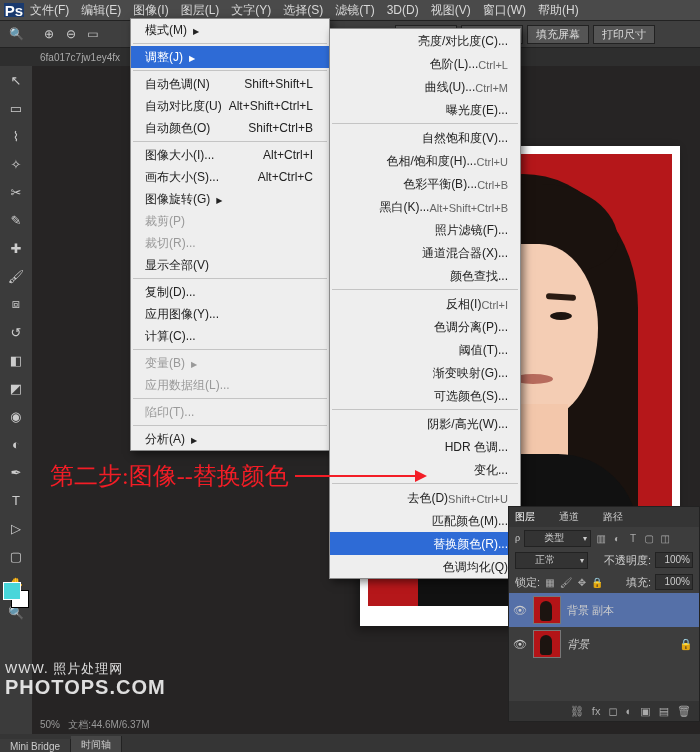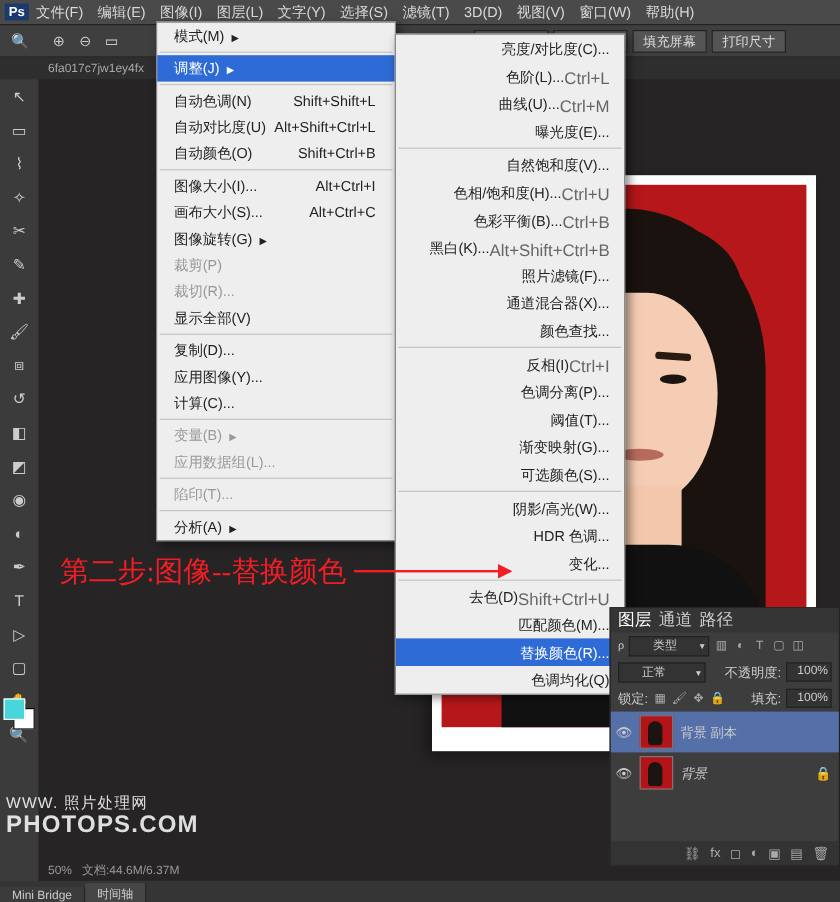--- a/index.html
+++ b/index.html
@@ -1,17 +1,17 @@
 <!DOCTYPE html>
 <html><head>
 <meta charset="utf-8">
 <style>
   html,body{margin:0;padding:0;width:700px;height:752px;background:#262424;font-family:"Microsoft YaHei",Arial,sans-serif;font-size:12px;color:#ccc;overflow:hidden}
   .menubar{display:flex;background:#4a4a4a;height:20px;align-items:center;padding-left:4px;border-bottom:1px solid #222}
-  .ps-logo{width:20px;height:14px;background:#1a3a6e;color:#fff;font-size:11px;font-weight:700;display:flex;align-items:center;justify-content:center;margin-right:6px}
+  .ps-logo{width:20px;height:14px;background:#1a3a6e;color:#fff;font-size:15px;font-weight:700;display:flex;align-items:center;justify-content:center;margin-right:6px}
   .menubar span{margin-right:12px;color:#d8d8d8;cursor:default}
   .toolbar{display:flex;align-items:center;height:26px;background:#3f3f3f;border-bottom:1px solid #222;padding-left:8px;gap:4px}
   .toolbar .icon{width:18px;height:18px;display:flex;align-items:center;justify-content:center;color:#ccc}
   .toolbar .chk{width:10px;height:10px;border:1px solid #999;display:inline-block;margin-right:3px;position:relative}
   .toolbar .chk.on::after{content:"✓";position:absolute;top:-3px;left:-1px;font-size:10px;color:#ddd}
   .toolbar .btn{background:#555;border:1px solid #222;padding:1px 8px;color:#ddd;font-size:11px}
   .tabbar{background:#2e2e2e;height:18px;display:flex;align-items:center;padding-left:40px;font-size:10px;color:#aaa}
   .workspace{position:relative;width:700px;height:688px}
   .tool-col{position:absolute;left:0;top:0;width:32px;height:100%;background:#3b3b3b;display:flex;flex-direction:column;align-items:center;padding-top:4px;gap:8px}
   .tool-col .t{width:20px;height:20px;color:#ccc;display:flex;align-items:center;justify-content:center;font-size:13px}
@@ -36,26 +36,26 @@
   .menu1{position:absolute;left:130px;top:-48px;width:198px;background:#eee;border:1px solid #8a8a8a;box-shadow:3px 3px 8px rgba(0,0,0,.5);color:#222;font-size:12px}
   .menu1 .row{display:flex;justify-content:space-between;align-items:center;padding:2px 16px 2px 14px;height:18px}
   .menu1 .row.disabled{color:#999}
   .menu1 .row.hl{background:#2e6bd6;color:#fff}
   .menu1 .sep{height:1px;background:#c4c4c4;margin:2px 2px}
   .menu1 .arr::after{content:"▶";font-size:8px;margin-left:6px;color:inherit}
   .menu2{position:absolute;left:329px;top:-38px;width:190px;background:#eee;border:1px solid #8a8a8a;box-shadow:3px 3px 8px rgba(0,0,0,.5);color:#222;font-size:12px}
   .menu2 .row{display:flex;justify-content:flex-end;align-items:center;padding:4px 12px 2px 14px;height:17px;white-space:nowrap}
   .menu2 .row.hl{background:#2e6bd6;color:#fff}
   .menu2 .sep{height:1px;background:#c4c4c4;margin:2px 2px}
-  .menu2 .sc{color:#666;font-size:14px}
+  .menu2 .sc{color:#666;font-size:11px}
   .anno{position:absolute;left:50px;top:394px;color:#f31d26;font-size:24px;font-family:"SimSun","NSimSun",serif;display:flex;align-items:center}
   .arrow{width:130px;height:2px;background:#f31d26;margin-left:6px;position:relative}
   .arrow::after{content:"";position:absolute;right:-2px;top:-5px;border-left:12px solid #f31d26;border-top:6px solid transparent;border-bottom:6px solid transparent}
   .layers{position:absolute;right:0;top:440px;width:190px;height:214px;background:#3d3d3d;border:1px solid #222;color:#ccc;font-size:11px}
-  .layers .tabs{height:20px;background:#353535;display:flex;align-items:center;gap:6px;padding-left:6px;font-size:14px}
+  .layers .tabs{height:20px;background:#353535;display:flex;align-items:center;gap:24px;padding-left:6px;font-size:10px}
   .layers .tabs span:first-child{color:#fff}
   .layers .ctrl{height:22px;display:flex;align-items:center;padding:0 6px;gap:4px}
   .sel{width:46px;height:15px;background:#333;border:1px solid #222;font-size:10px;display:flex;align-items:center;padding-left:19px;justify-content:space-between}
   .sel::after{content:"▾";font-size:8px;margin-right:3px}
   .pct{width:34px;height:14px;background:#333;border:1px solid #222;font-size:10px;text-align:right;padding-right:2px;line-height:14px}
   .layers .ctrl .i{width:12px;height:12px;display:flex;align-items:center;justify-content:center;color:#aaa;font-size:10px}
   .lyrow{height:34px;display:flex;align-items:center;padding-left:4px;gap:6px}
   .lyrow.sel2{background:#5570a8}
   .thumb{width:26px;height:26px;border:1px solid #777;background:#b31417;position:relative;overflow:hidden}
   .thumb::after{content:"";position:absolute;left:6px;top:4px;width:12px;height:20px;background:#1c1410;border-radius:6px 6px 3px 3px}

